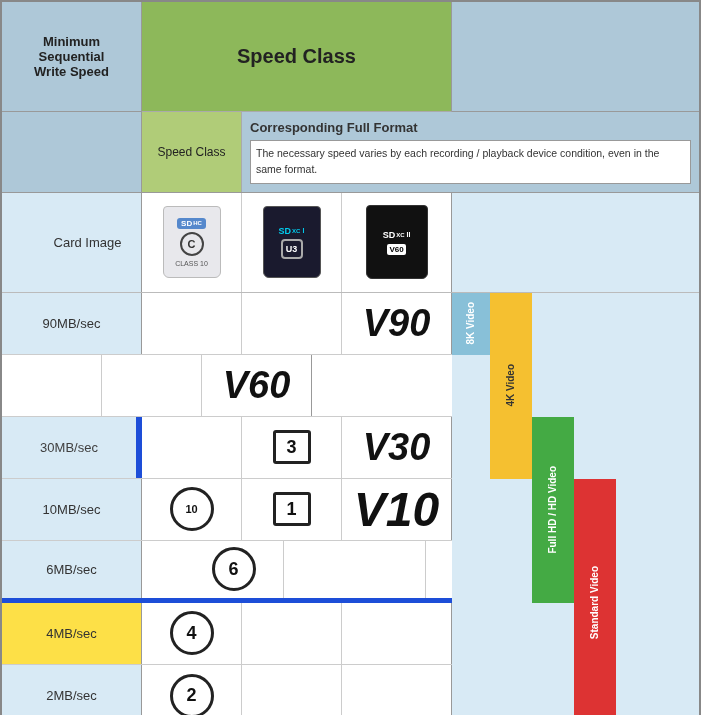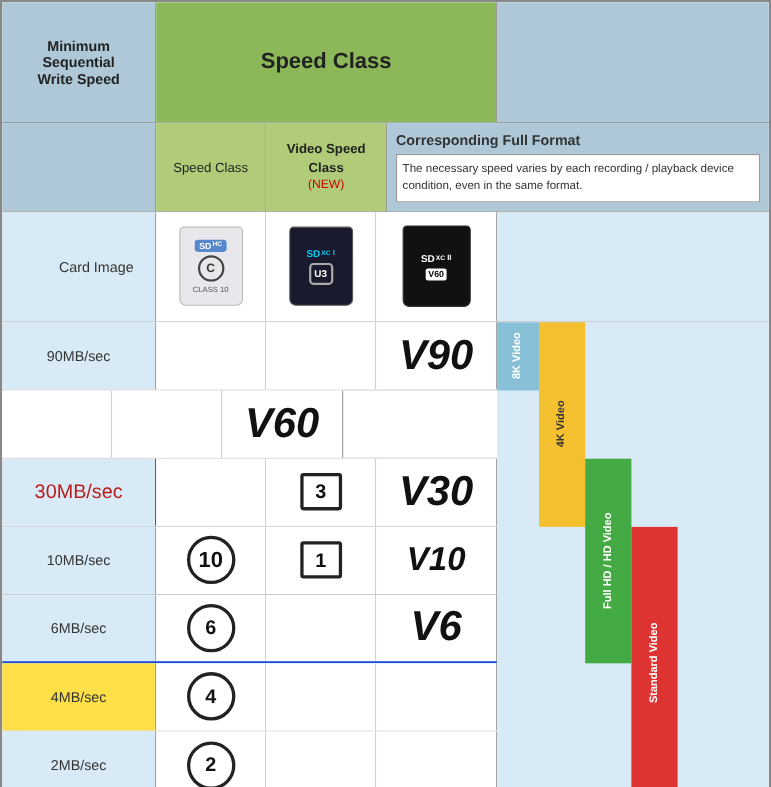--- a/index.html
+++ b/index.html
@@ -28,24 +28,20 @@
 
   <div style="display:flex; border-bottom:1px solid #999;">
 
     <div style="width:140px; background:#aec8d8; border-right:1px solid #999; min-height:55px; flex-shrink:0;"></div>
 
     <div style="width:100px; background:#b0cc78; display:flex; align-items:center; justify-content:center; text-align:center; padding:6px; font-size:12px; color:#222; border-right:1px solid #aaa; min-height:55px; flex-shrink:0;">
       <span>Speed Class</span>
     </div>
 
 
-    <div style="width:110px; background:#b0cc78; display:flex; align-items:center; justify-content:center; text-align:center; padding:6px; font-size:12px; color:#222; border-right:1px solid #999; min-height:55px; flex-shrink:0; flex-direction:column; line-height:1.4;">
-      <span style="font-weight:bold;">Video Speed Class</span>
-      <span style="color:#cc0000; font-size:11px;">(NEW)</span>
-    </div>
 
     <div style="flex:1; background:#aec8d8; display:flex; flex-direction:column; padding:8px; min-height:55px;">
       <div style="font-size:13px; font-weight:bold; color:#333; margin-bottom:5px;">Corresponding Full Format</div>
       <div style="font-size:10.5px; color:#333; border:1px solid #999; background:#fff; padding:5px; line-height:1.5;">The necessary speed varies by each recording / playback device condition, even in the same format.</div>
     </div>
   </div>
 
   <div style="display:flex; border-bottom:1px solid #bbb; min-height:100px;">
     <div style="width:140px; background:#d8eaf5; display:flex; align-items:center; justify-content:center; font-size:13px; color:#333; border-right:1px solid #999; flex-shrink:0;padding-left:32px;">Card Image</div>
 
@@ -107,53 +103,53 @@
 
       <div style="display:flex; border-bottom:1px solid #ccc; min-height:62px;">
         <div style="width:100px; background:#fff; display:flex; align-items:center; justify-content:center; border-right:1px solid #ccc; flex-shrink:0;"></div>
         <div style="width:100px; background:#fff; display:flex; align-items:center; justify-content:center; border-right:1px solid #ccc; flex-shrink:0;"></div>
         <div style="width:110px; background:#fff; display:flex; align-items:center; justify-content:center; border-right:1px solid #999; flex-shrink:0;">
           <span style="font-size:38px; font-weight:900; font-family:'Arial Black', Arial, sans-serif; font-style:italic; color:#111;">V60</span>
         </div>
       </div>
 
       <div style="display:flex; border-bottom:1px solid #ccc; min-height:62px;">
-        <div style="width:140px; background:#d8eaf5; display:flex; align-items:center; justify-content:center; font-size:18px; color:#b91c1c; border-right:1px solid #1d4ed8; flex-shrink:0; padding:5px;">30MB/sec</div>
+        <div style="width:140px; background:#d8eaf5; display:flex; align-items:center; justify-content:center; font-size:13px; color:#404040; border-right:6px solid #1d4ed8; flex-shrink:0; padding:5px;">30MB/sec</div>
         <div style="width:100px; background:#fff; display:flex; align-items:center; justify-content:center; border-right:1px solid #ccc; flex-shrink:0;"></div>
         <div style="width:100px; background:#fff; display:flex; align-items:center; justify-content:center; border-right:1px solid #ccc; flex-shrink:0;">
 
           <div style="border:3px solid #222; border-radius:3px; width:38px; height:34px; display:flex; align-items:center; justify-content:center;">
             <span style="font-size:18px; font-weight:900; color:#111;">3</span>
           </div>
         </div>
         <div style="width:110px; background:#fff; display:flex; align-items:center; justify-content:center; border-right:1px solid #999; flex-shrink:0;">
           <span style="font-size:38px; font-weight:900; font-family:'Arial Black', Arial, sans-serif; font-style:italic; color:#111;">V30</span>
         </div>
       </div>
 
       <div style="display:flex; border-bottom:1px solid #ccc; min-height:62px;">
         <div style="width:140px; background:#d8eaf5; display:flex; align-items:center; justify-content:center; font-size:13px; color:#333; border-right:1px solid #999; flex-shrink:0; padding:5px;">10MB/sec</div>
         <div style="width:100px; background:#fff; display:flex; align-items:center; justify-content:center; border-right:1px solid #ccc; flex-shrink:0;">
 
           <div style="border:3px solid #222; border-radius:50%; width:44px; height:44px; display:flex; align-items:center; justify-content:center;">
-            <span style="font-size:20px; font-weight:bold; color:#111;">10</span>
+            <span style="font-size:11px; font-weight:bold; color:#111;">10</span>
           </div>
         </div>
         <div style="width:100px; background:#fff; display:flex; align-items:center; justify-content:center; border-right:1px solid #ccc; flex-shrink:0;">
 
           <div style="border:3px solid #222; border-radius:3px; width:38px; height:34px; display:flex; align-items:center; justify-content:center;">
             <span style="font-size:18px; font-weight:900; color:#111;">1</span>
           </div>
         </div>
         <div style="width:110px; background:#fff; display:flex; align-items:center; justify-content:center; border-right:1px solid #999; flex-shrink:0;">
-          <span style="font-size:30px; font-weight:900; font-family:'Arial Black', Arial, sans-serif; font-style:italic; color:#111;">V10</span>
-        </div>
-      </div>
-
-      <div style="display:flex; border-bottom:2px solid #1d4ed8; min-height:62px;">
+          <span style="font-size:48px; font-weight:900; font-family:'Arial Black', Arial, sans-serif; font-style:italic; color:#111;">V10</span>
+        </div>
+      </div>
+
+      <div style="display:flex; border-bottom:5px solid #1d4ed8; min-height:62px;gap:42px;">
         <div style="width:140px; background:#d8eaf5; display:flex; align-items:center; justify-content:center; font-size:13px; color:#333; border-right:1px solid #999; flex-shrink:0; padding:5px;">6MB/sec</div>
         <div style="width:100px; background:#fff; display:flex; align-items:center; justify-content:center; border-right:1px solid #ccc; flex-shrink:0;">
 
           <div style="border:3px solid #222; border-radius:50%; width:44px; height:44px; display:flex; align-items:center; justify-content:center;">
             <span style="font-size:18px; font-weight:bold; color:#111;">6</span>
           </div>
         </div>
         <div style="width:100px; background:#fff; display:flex; align-items:center; justify-content:center; border-right:1px solid #ccc; flex-shrink:0;"></div>
         <div style="width:110px; background:#fff; display:flex; align-items:center; justify-content:center; border-right:1px solid #999; flex-shrink:0;">
           <span style="font-size:38px; font-weight:900; font-family:'Arial Black', Arial, sans-serif; font-style:italic; color:#111;">V6</span>

